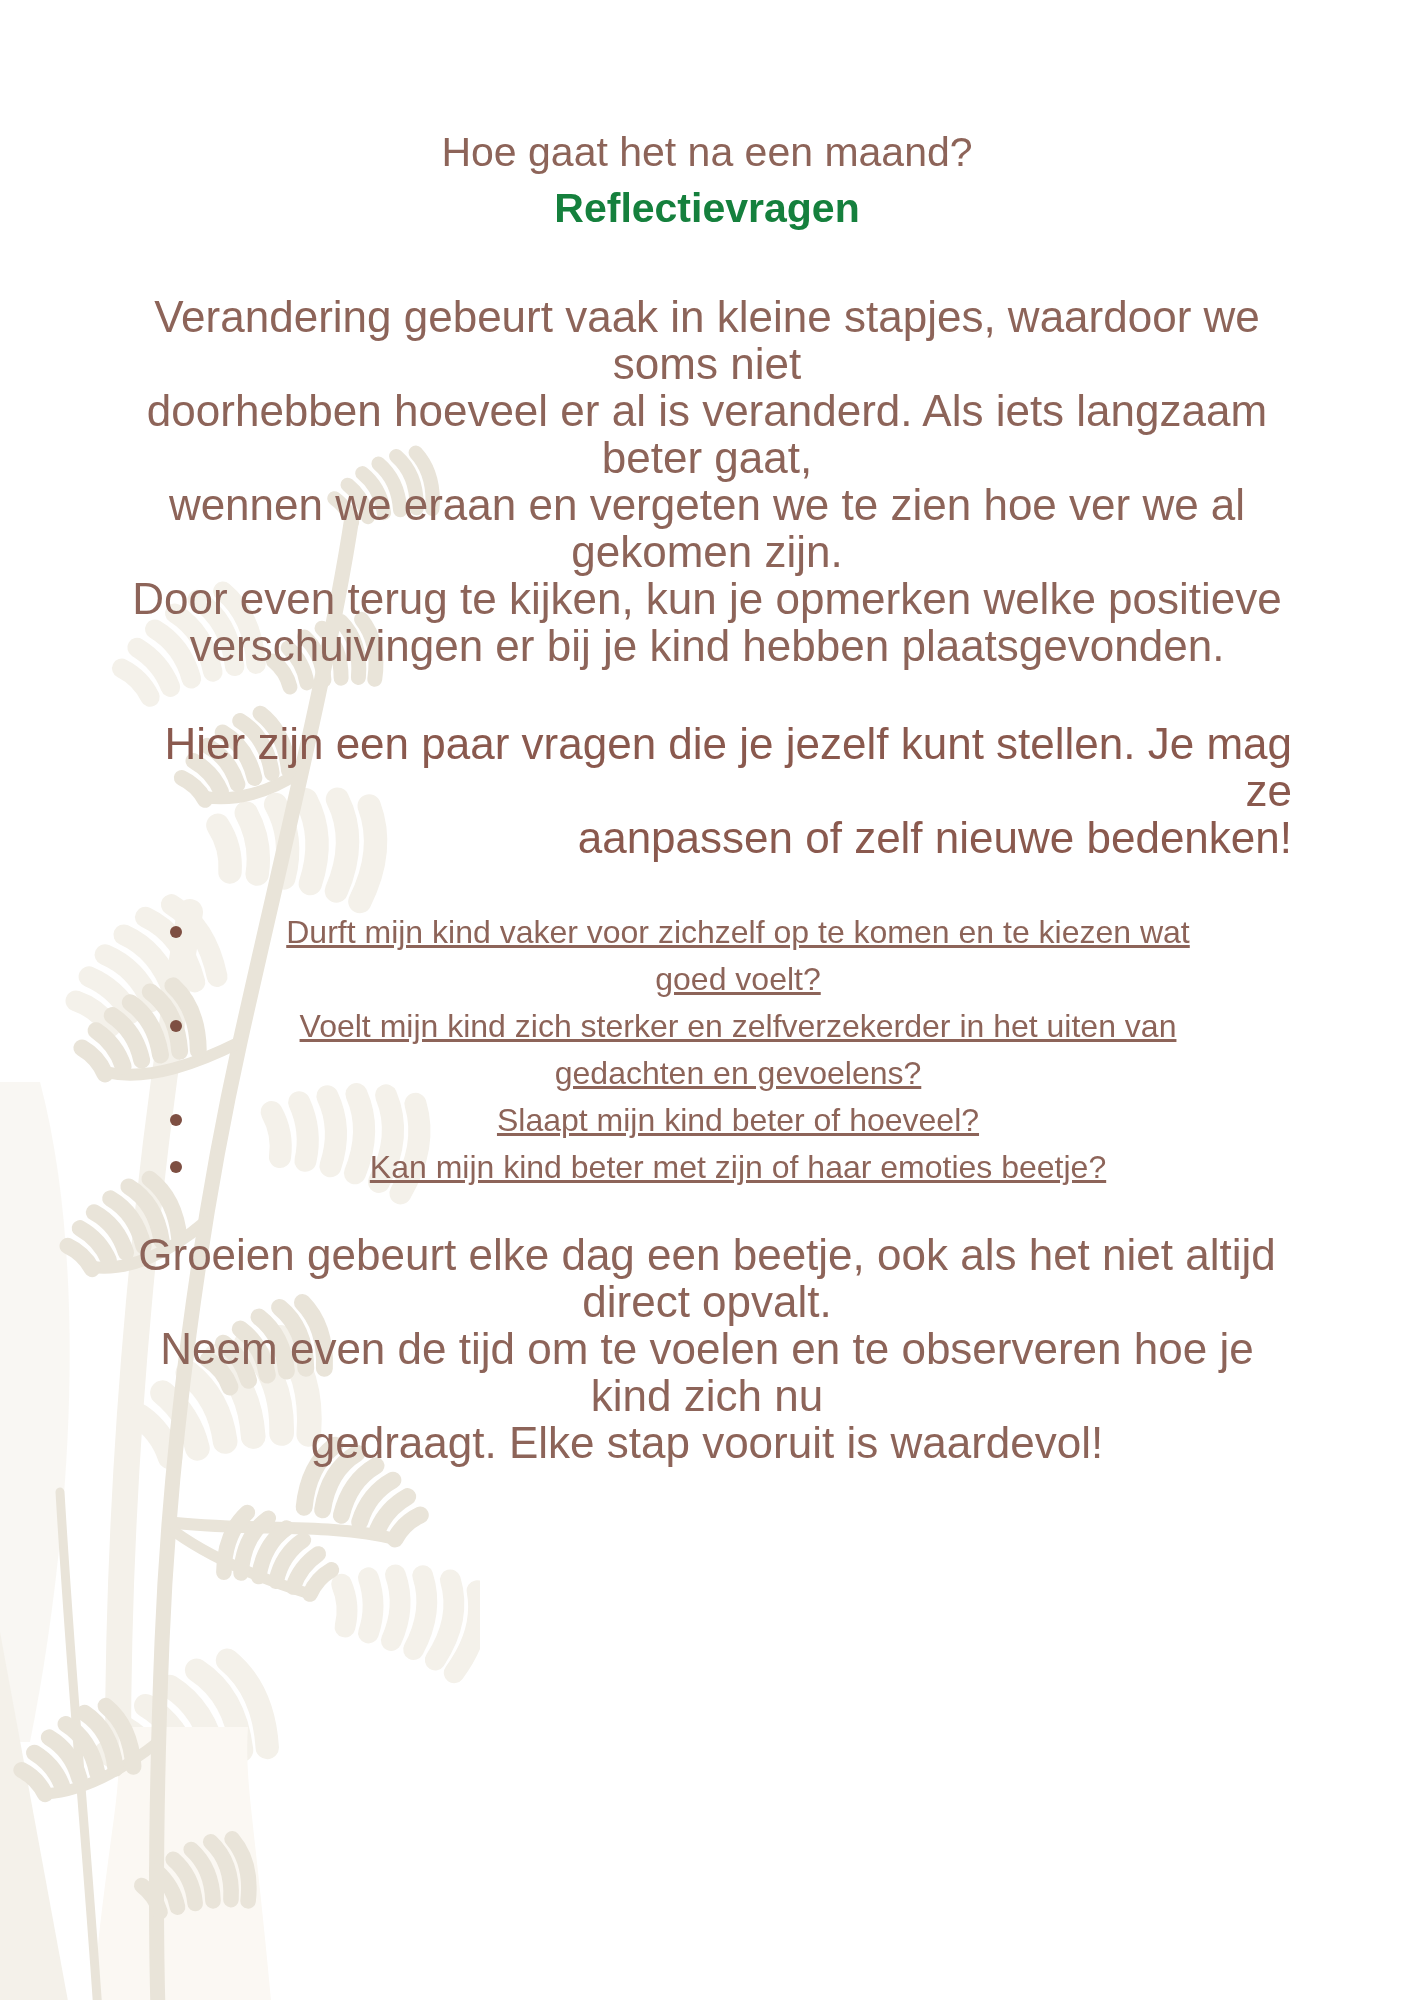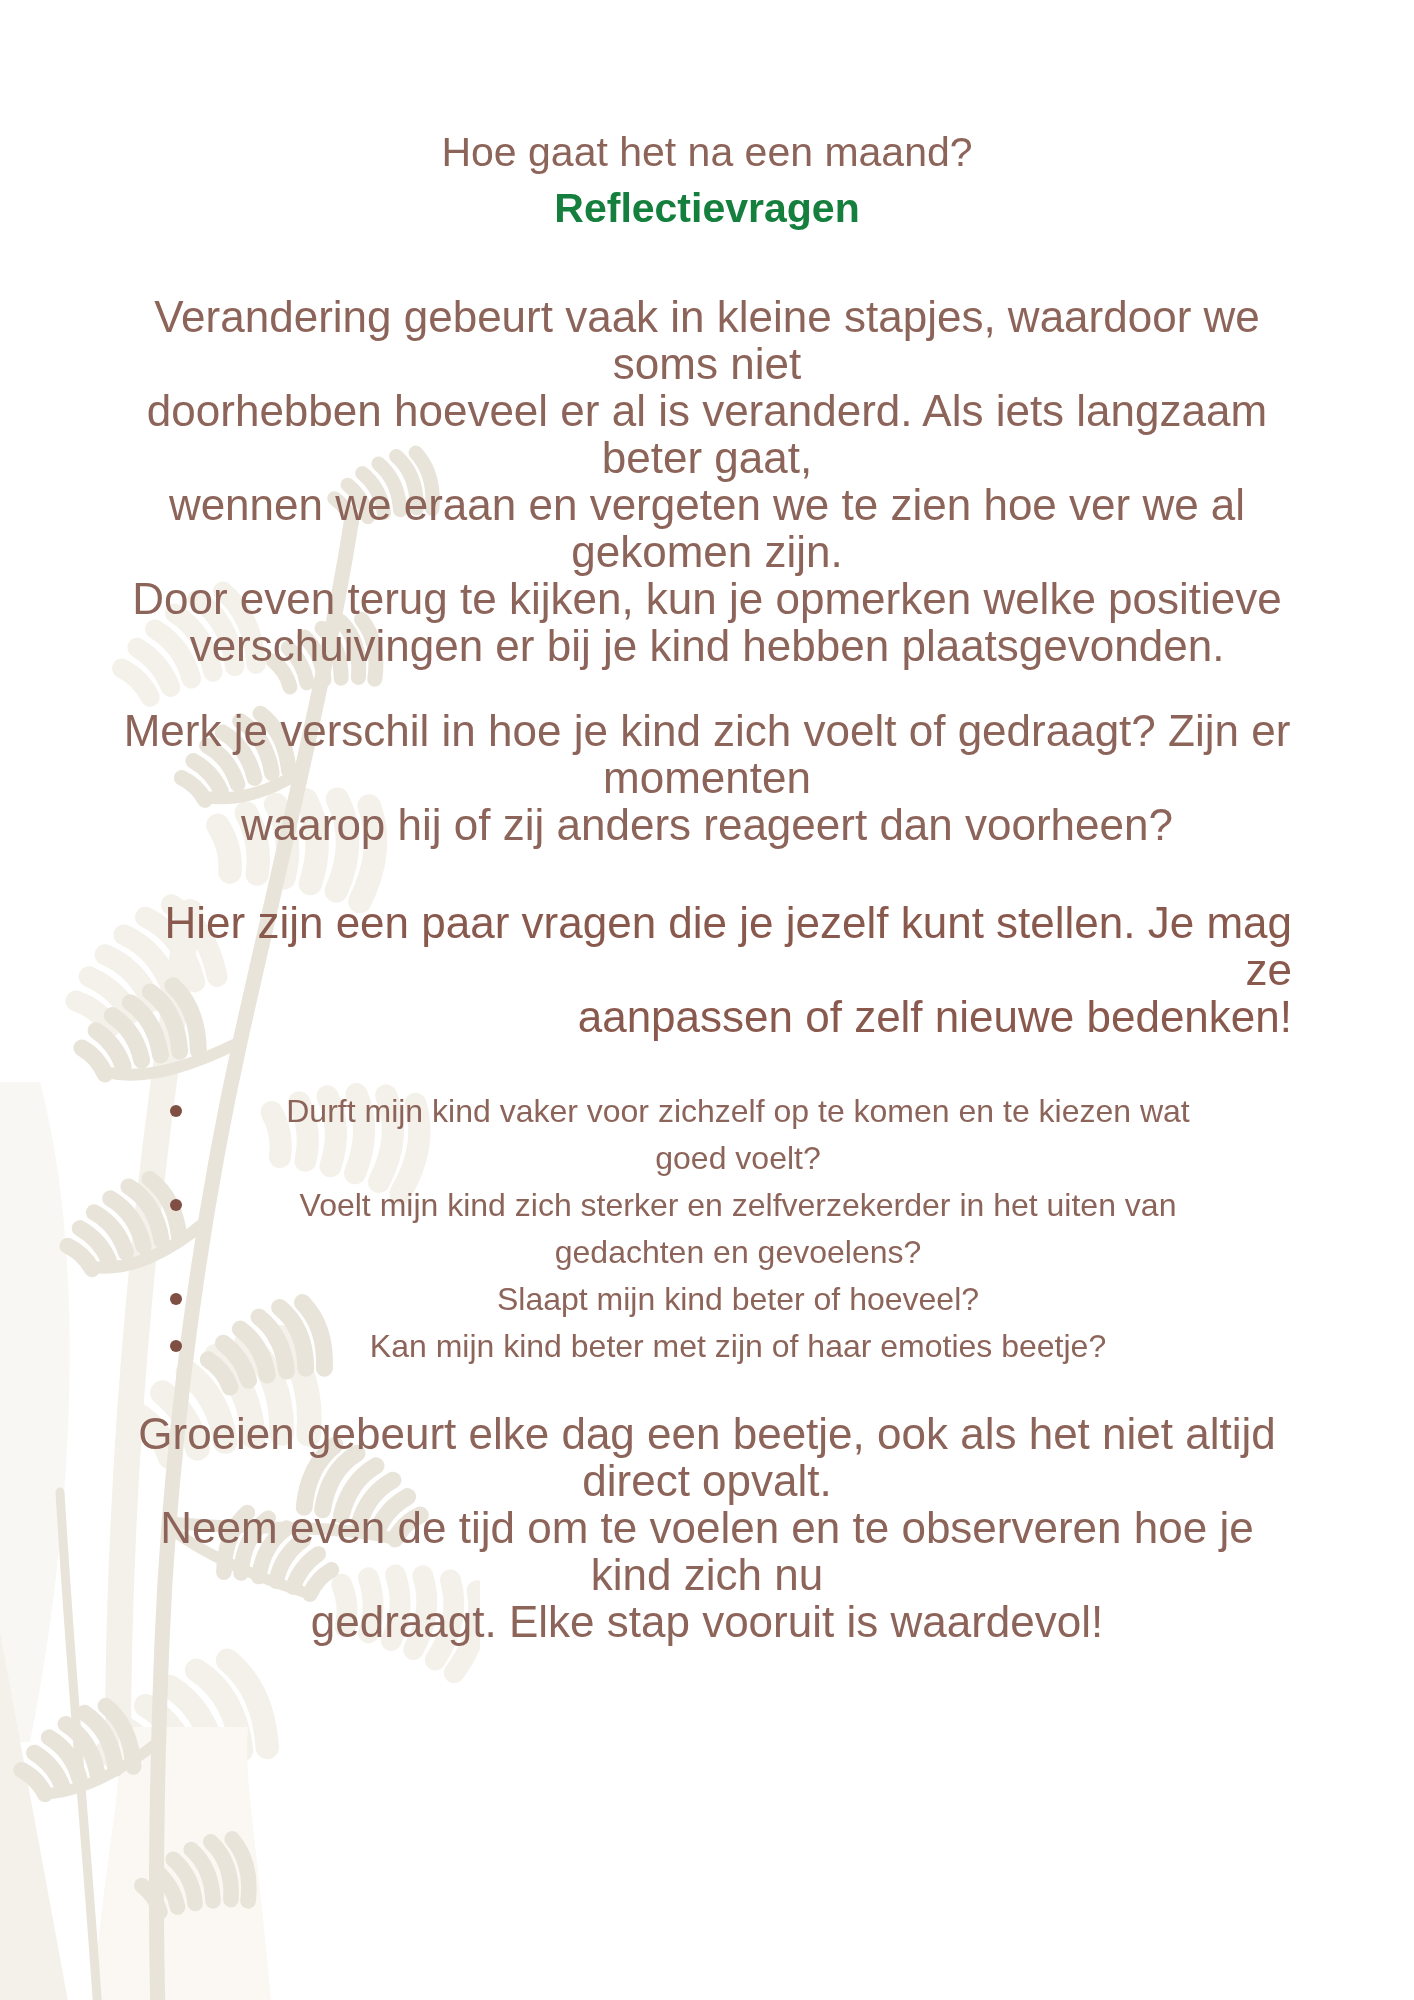--- a/index.html
+++ b/index.html
@@ -57,20 +57,21 @@
   .list-intro {
     margin: 51px 0 0;
     font-weight: 400;
     color: #8a594e;
     text-align: right;
   }
   .rlist {
     margin: 48px 0 0;
     padding: 0;
     list-style: none;
+    text-decoration: underline;
   }
   .rlist li {
     position: relative;
     padding-left: 62px;
     min-height: 47px;
   }
   .li-text {
     display: block;
     font-size: 32px;
     line-height: 47px;
@@ -145,22 +146,20 @@
   <div class="content">
     <h1 class="title">Hoe gaat het na een maand?</h1>
     <h2 class="subtitle">Reflectievragen</h2>
 
     <p class="body intro">Verandering gebeurt vaak in kleine stapjes, waardoor we soms niet
 doorhebben hoeveel er al is veranderd. Als iets langzaam beter gaat,
 wennen we eraan en vergeten we te zien hoe ver we al gekomen zijn.
 Door even terug te kijken, kun je opmerken welke positieve
 verschuivingen er bij je kind hebben plaatsgevonden.</p>
 
-    <p class="body question">Merk je verschil in hoe je kind zich voelt of gedraagt? Zijn er momenten
-waarop hij of zij anders reageert dan voorheen?</p>
 
     <p class="body list-intro">Hier zijn een paar vragen die je jezelf kunt stellen. Je mag ze
 aanpassen of zelf nieuwe bedenken!</p>
 
     <ul class="rlist">
       <li>
         <span class="dot"></span>
         <span class="li-text">Durft mijn kind vaker voor zichzelf op te komen en te kiezen wat
 goed voelt?</span>
       </li>

